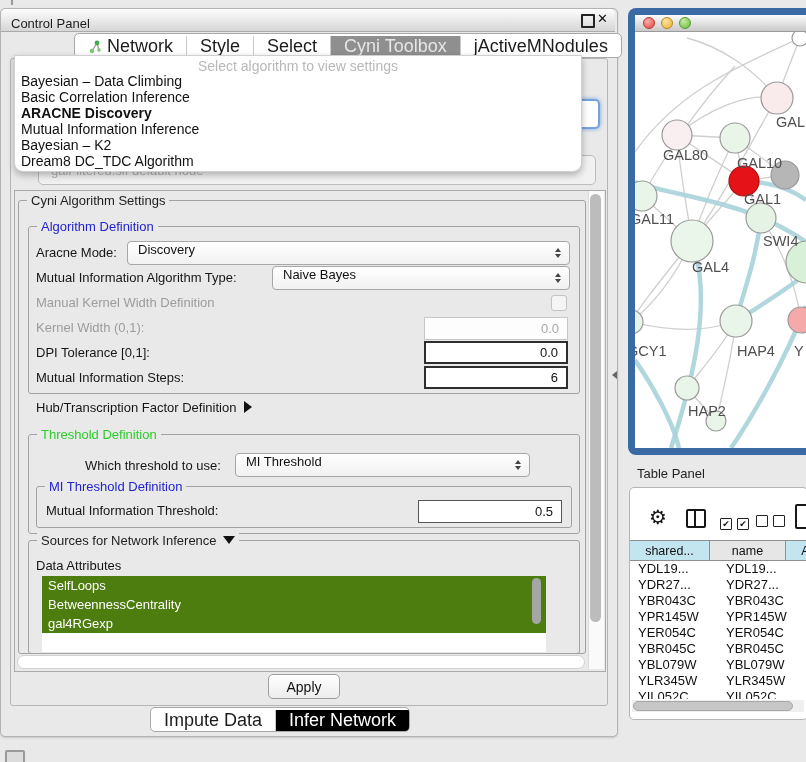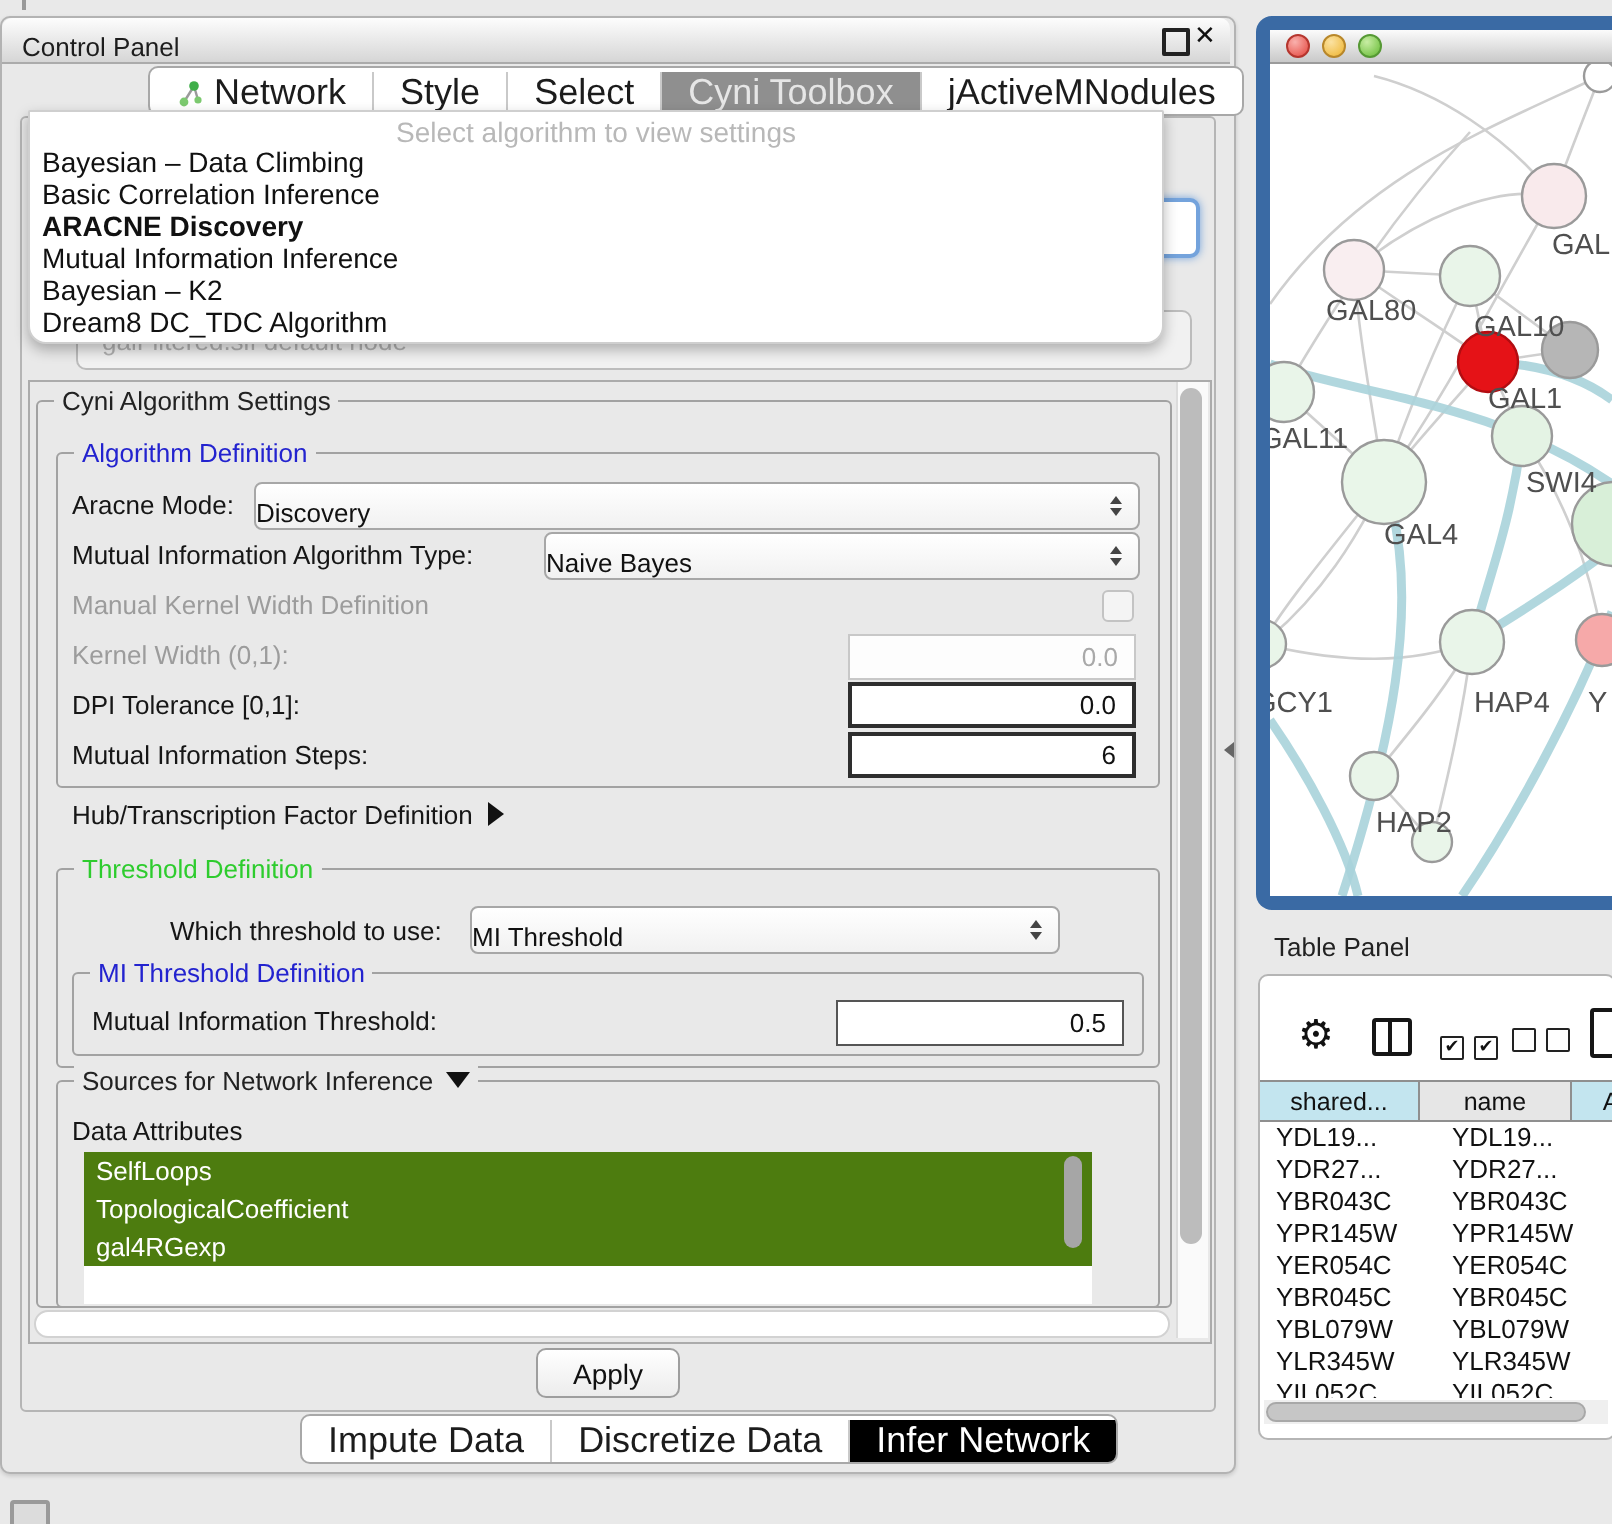--- a/index.html
+++ b/index.html
@@ -44,22 +44,22 @@
   .vtrack{left:588px;top:191px;width:15px;height:478px;background:#fafafa;border-left:1px solid #dcdcdc}
   .vthumb{left:590px;top:194px;width:11px;height:428px;background:#bcbcbc;border-radius:6px}
   .hscroll{left:17px;top:655px;width:566px;height:12px;background:#fff;border:1px solid #d2d2d2;border-radius:7px}
   .groupbox{border:1px solid #a2a2a2;border-radius:3px}
   .legend{position:absolute;top:-8px;left:8px;background:#e9e9e9;padding:0 4px;font-size:13px;color:#222;white-space:nowrap}
   .legend.blue{color:#2323cf}
   .legend.green{color:#2ecc2e}
   .flabel{position:absolute;font-size:13px;font-weight:normal;color:#161616;white-space:nowrap}
   .flabel.dis{color:#9c9c9c}
   .combo{position:absolute;background:linear-gradient(#ffffff,#f1f1f1);border:1px solid #a7a7a7;
-         border-radius:4px;font-size:13px;color:#111;display:flex;align-items:flex-end;
-         padding:0 24px 0 0;box-sizing:border-box;height:24px}
+         border-radius:4px;font-size:13px;color:#111;display:flex;align-items:flex-start;
+         padding:0 24px 0 10px;box-sizing:border-box;height:24px}
   .combo .arr{position:absolute;right:8px;top:50%;transform:translateY(-50%);display:flex;flex-direction:column;gap:2px}
   .combo .arr i{display:block;width:0;height:0;border-left:3.5px solid transparent;border-right:3.5px solid transparent}
   .combo .arr .up{border-bottom:4px solid #444}
   .combo .arr .dn{border-top:4px solid #444}
   .tfield{position:absolute;background:#fff;font-size:13px;color:#111;display:flex;align-items:center;
           justify-content:flex-end;padding:0 8px;box-sizing:border-box;height:23px}
   .tfield.dark{border:2px solid #2e2e2e}
   .tfield.mid{border:1.5px solid #555}
   .tfield.lite{border:1px solid #c8c8c8;color:#a9a9a9;background:#fdfdfd}
   .chk{position:absolute;width:14px;height:14px;border:1px solid #c3c3c3;border-radius:3px;background:#f4f4f4}
@@ -232,34 +232,31 @@
 </div>
 
 <div class="abs groupbox" style="left:28px;top:540px;width:550px;height:112px">
   <span class="legend">
     <span>Sources for Network Inference</span><span class="tri-down"></span>
   </span>
 </div>
 <span class="flabel" style="left:36px;top:558px">Data Attributes</span>
 <div class="abs srclist" id="sources-list">
     <div class="srcitem">SelfLoops</div>
-    <div class="srcitem">TopologicalCoefficient</div>
+    <div class="srcitem">BetweennessCentrality</div>
     <div class="srcitem">gal4RGexp</div>
   </div>
 <div class="abs srcthumb"></div>
 
 <div class="abs apply-btn">
   <span>Apply</span>
 </div>
 <div class="abs seg-bar" id="bottom-tabs">
     <div class="seg">
       <span>Impute Data</span>
-    </div>
-    <div class="seg">
-      <span>Discretize Data</span>
     </div>
     <div class="seg sel">
       <span>Infer Network</span>
     </div>
   </div>
 
 <div class="abs mini-icon"></div>
 <div class="abs splitter"></div>
 
 <div class="abs net-frame"></div>

